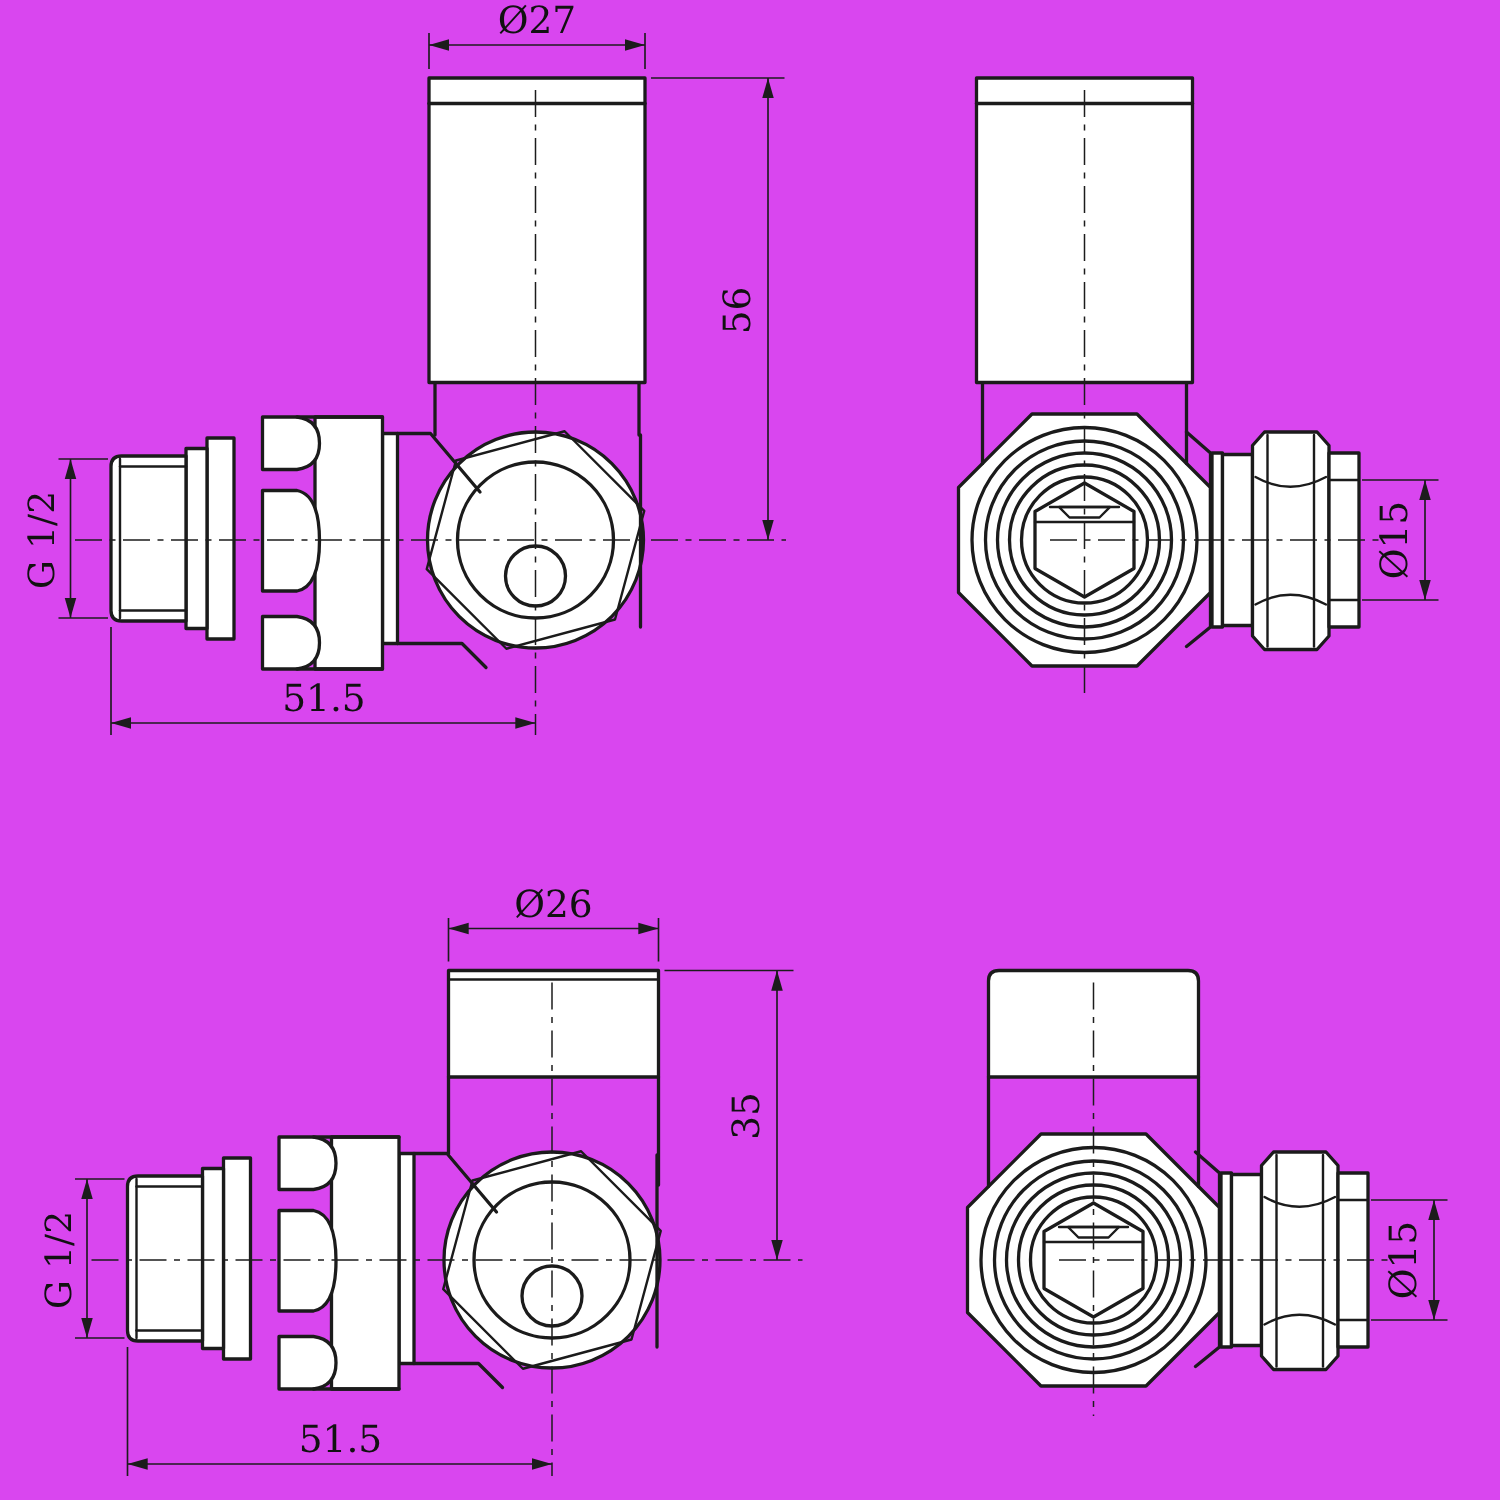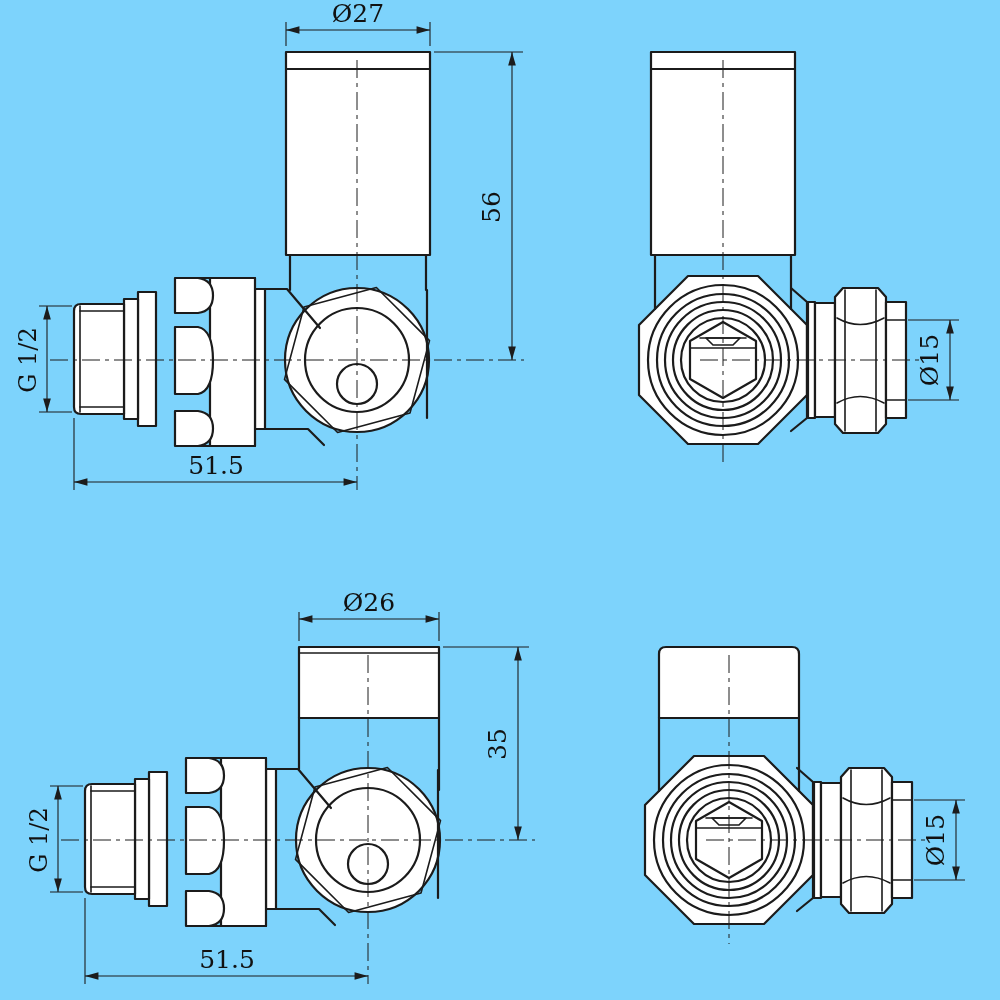--- a/index.html
+++ b/index.html
@@ -1,17 +1,17 @@
 <!DOCTYPE html>
 <html><head>
 <meta charset="utf-8">
 <style>
   html,body{margin:0;padding:0;background:#e8e8e8;}
   .sheet{
-    width:1000px;height:1000px;background:#7dd3fc;position:relative;margin:0 auto;
+    width:1000px;height:1000px;background:#d946ef;position:relative;margin:0 auto;
     font-family:"DejaVu Serif","Liberation Serif",serif;
   }
   svg{display:block;}
   .ol{fill:none;stroke:#1b1b1b;stroke-width:2.2;stroke-linejoin:round;stroke-linecap:round;}
   .olw{fill:#ffffff;stroke:#1b1b1b;stroke-width:2.2;stroke-linejoin:round;stroke-linecap:round;}
   .ol2{fill:none;stroke:#1b1b1b;stroke-width:1.6;stroke-linejoin:round;stroke-linecap:round;}
   .dim{fill:none;stroke:#1c1c1c;stroke-width:1.1;}
   .ext{fill:none;stroke:#1c1c1c;stroke-width:1.1;}
   .cl{fill:none;stroke:#1c1c1c;stroke-width:1;stroke-dasharray:18 5 4 5;}
   text.dimtxt{font-family:"DejaVu Serif","Liberation Serif",serif;font-size:25px;fill:#111;text-anchor:middle;}

